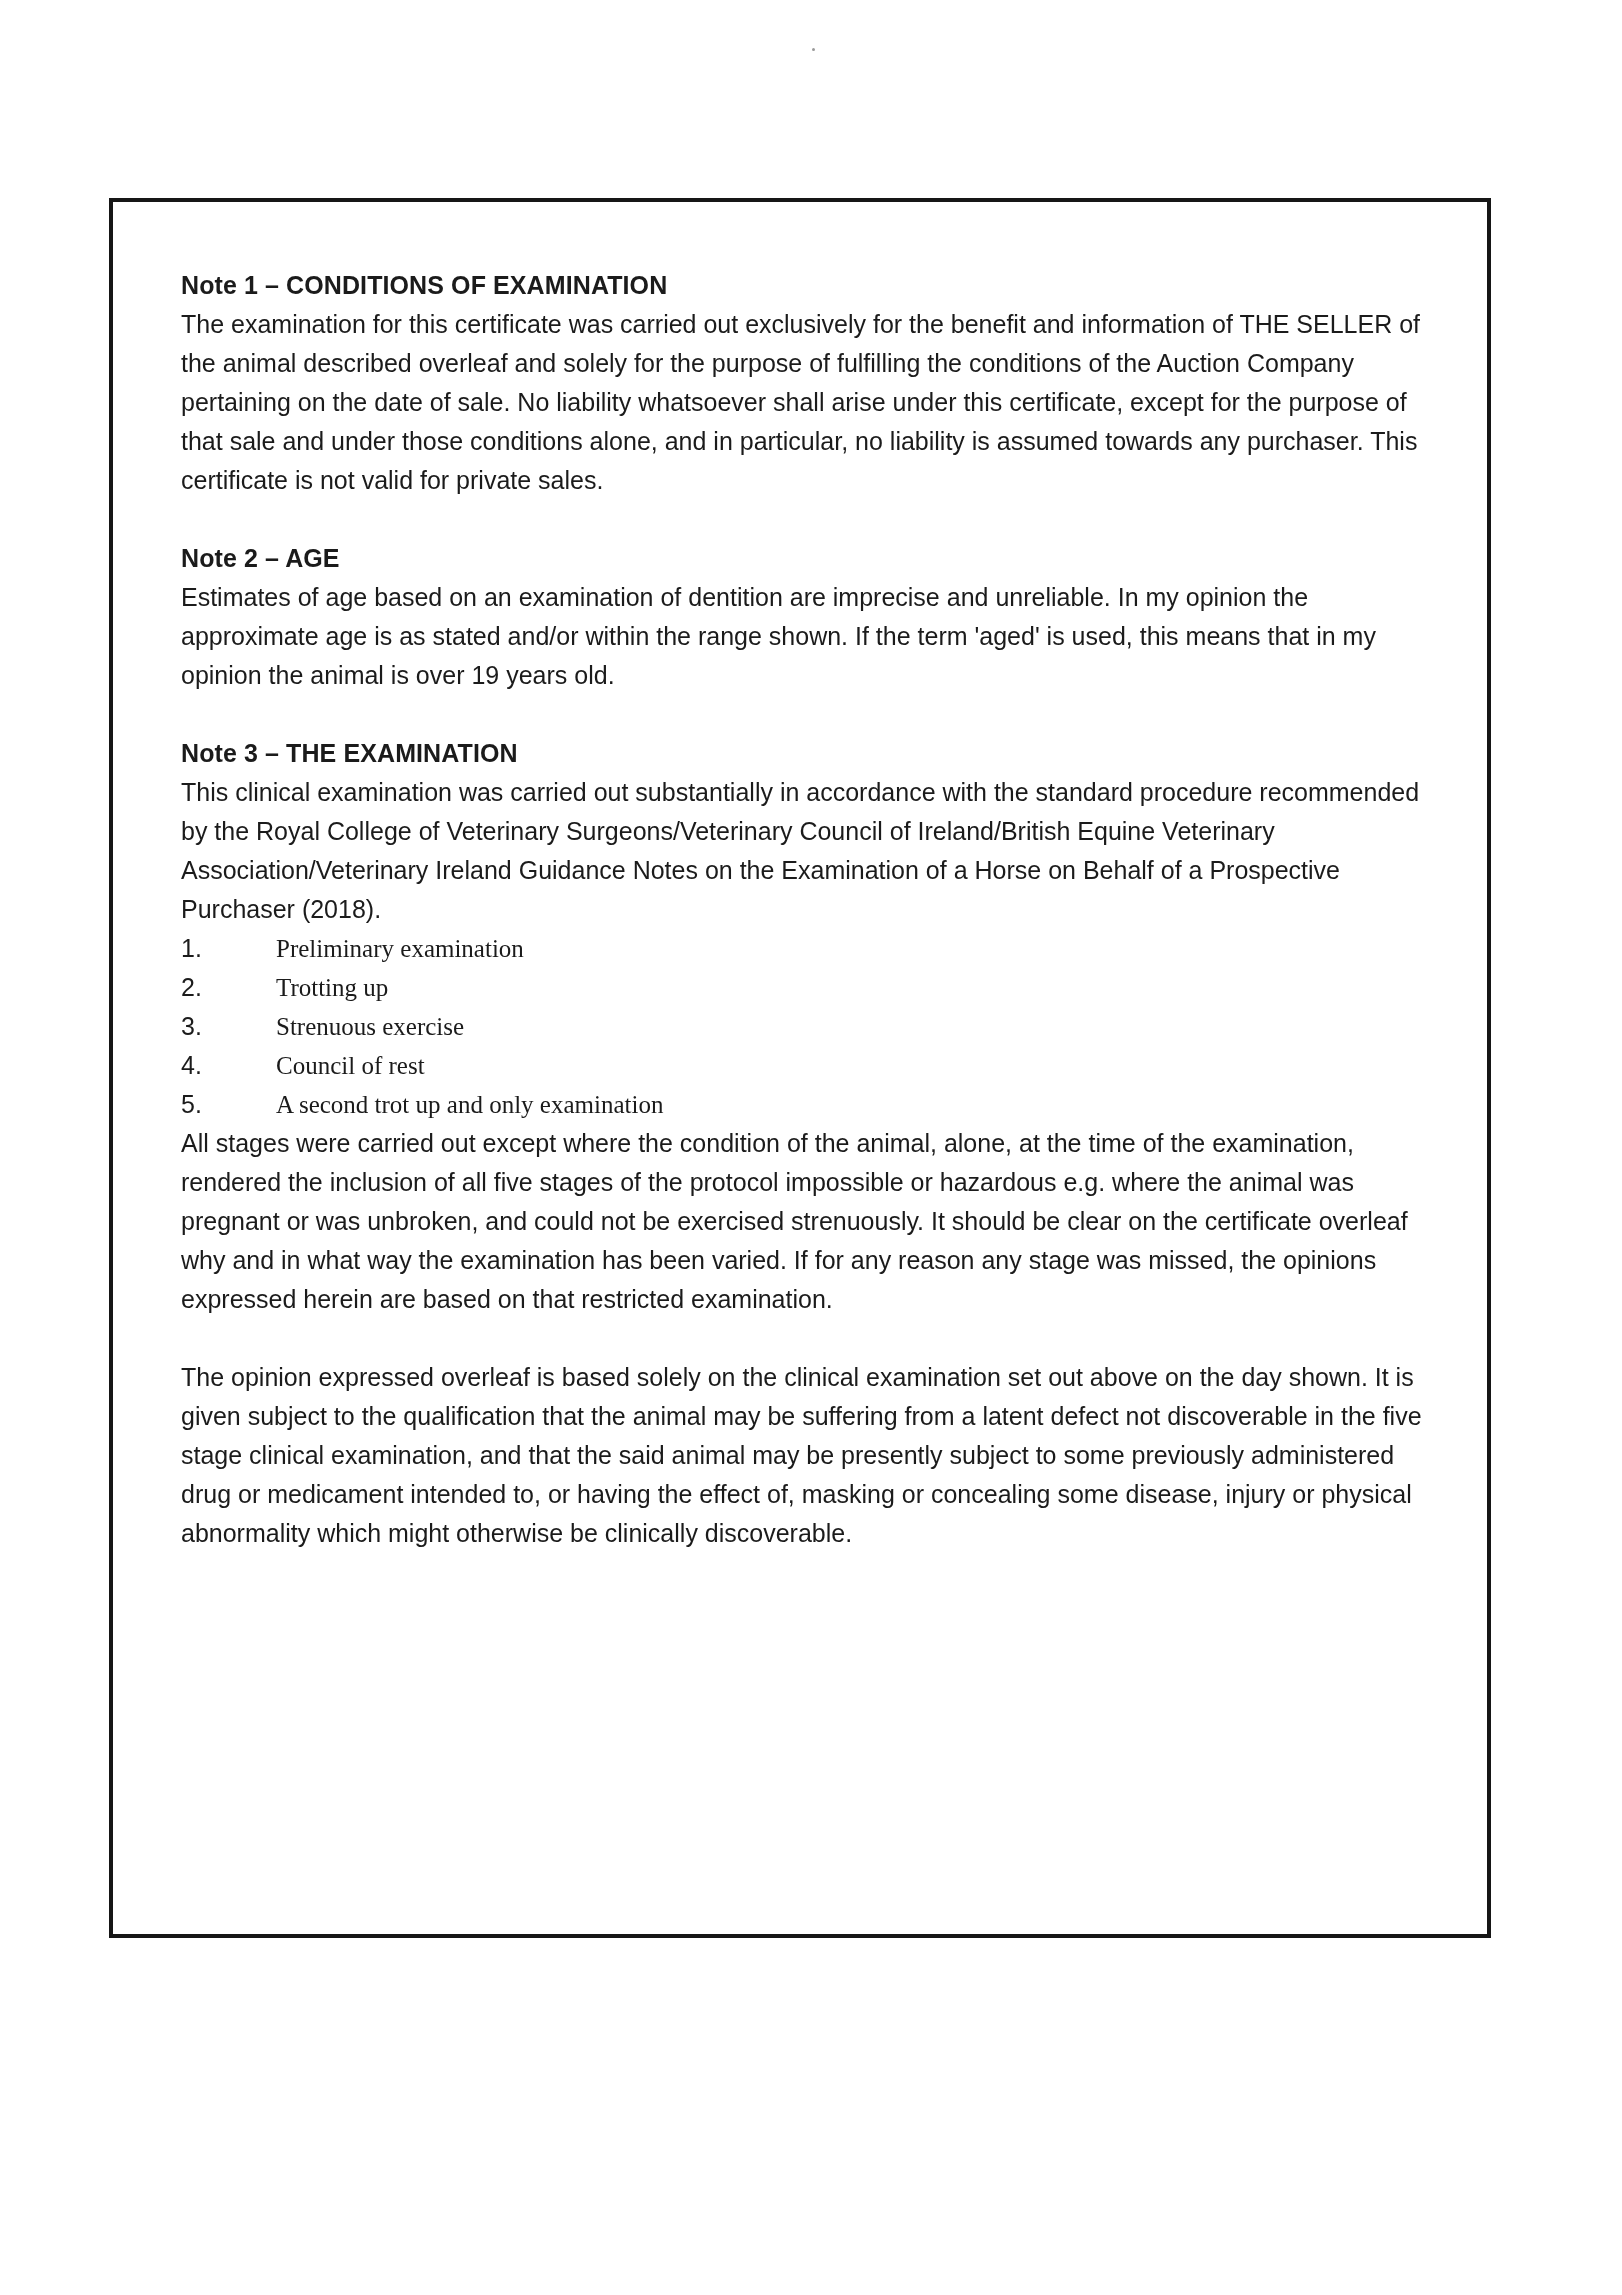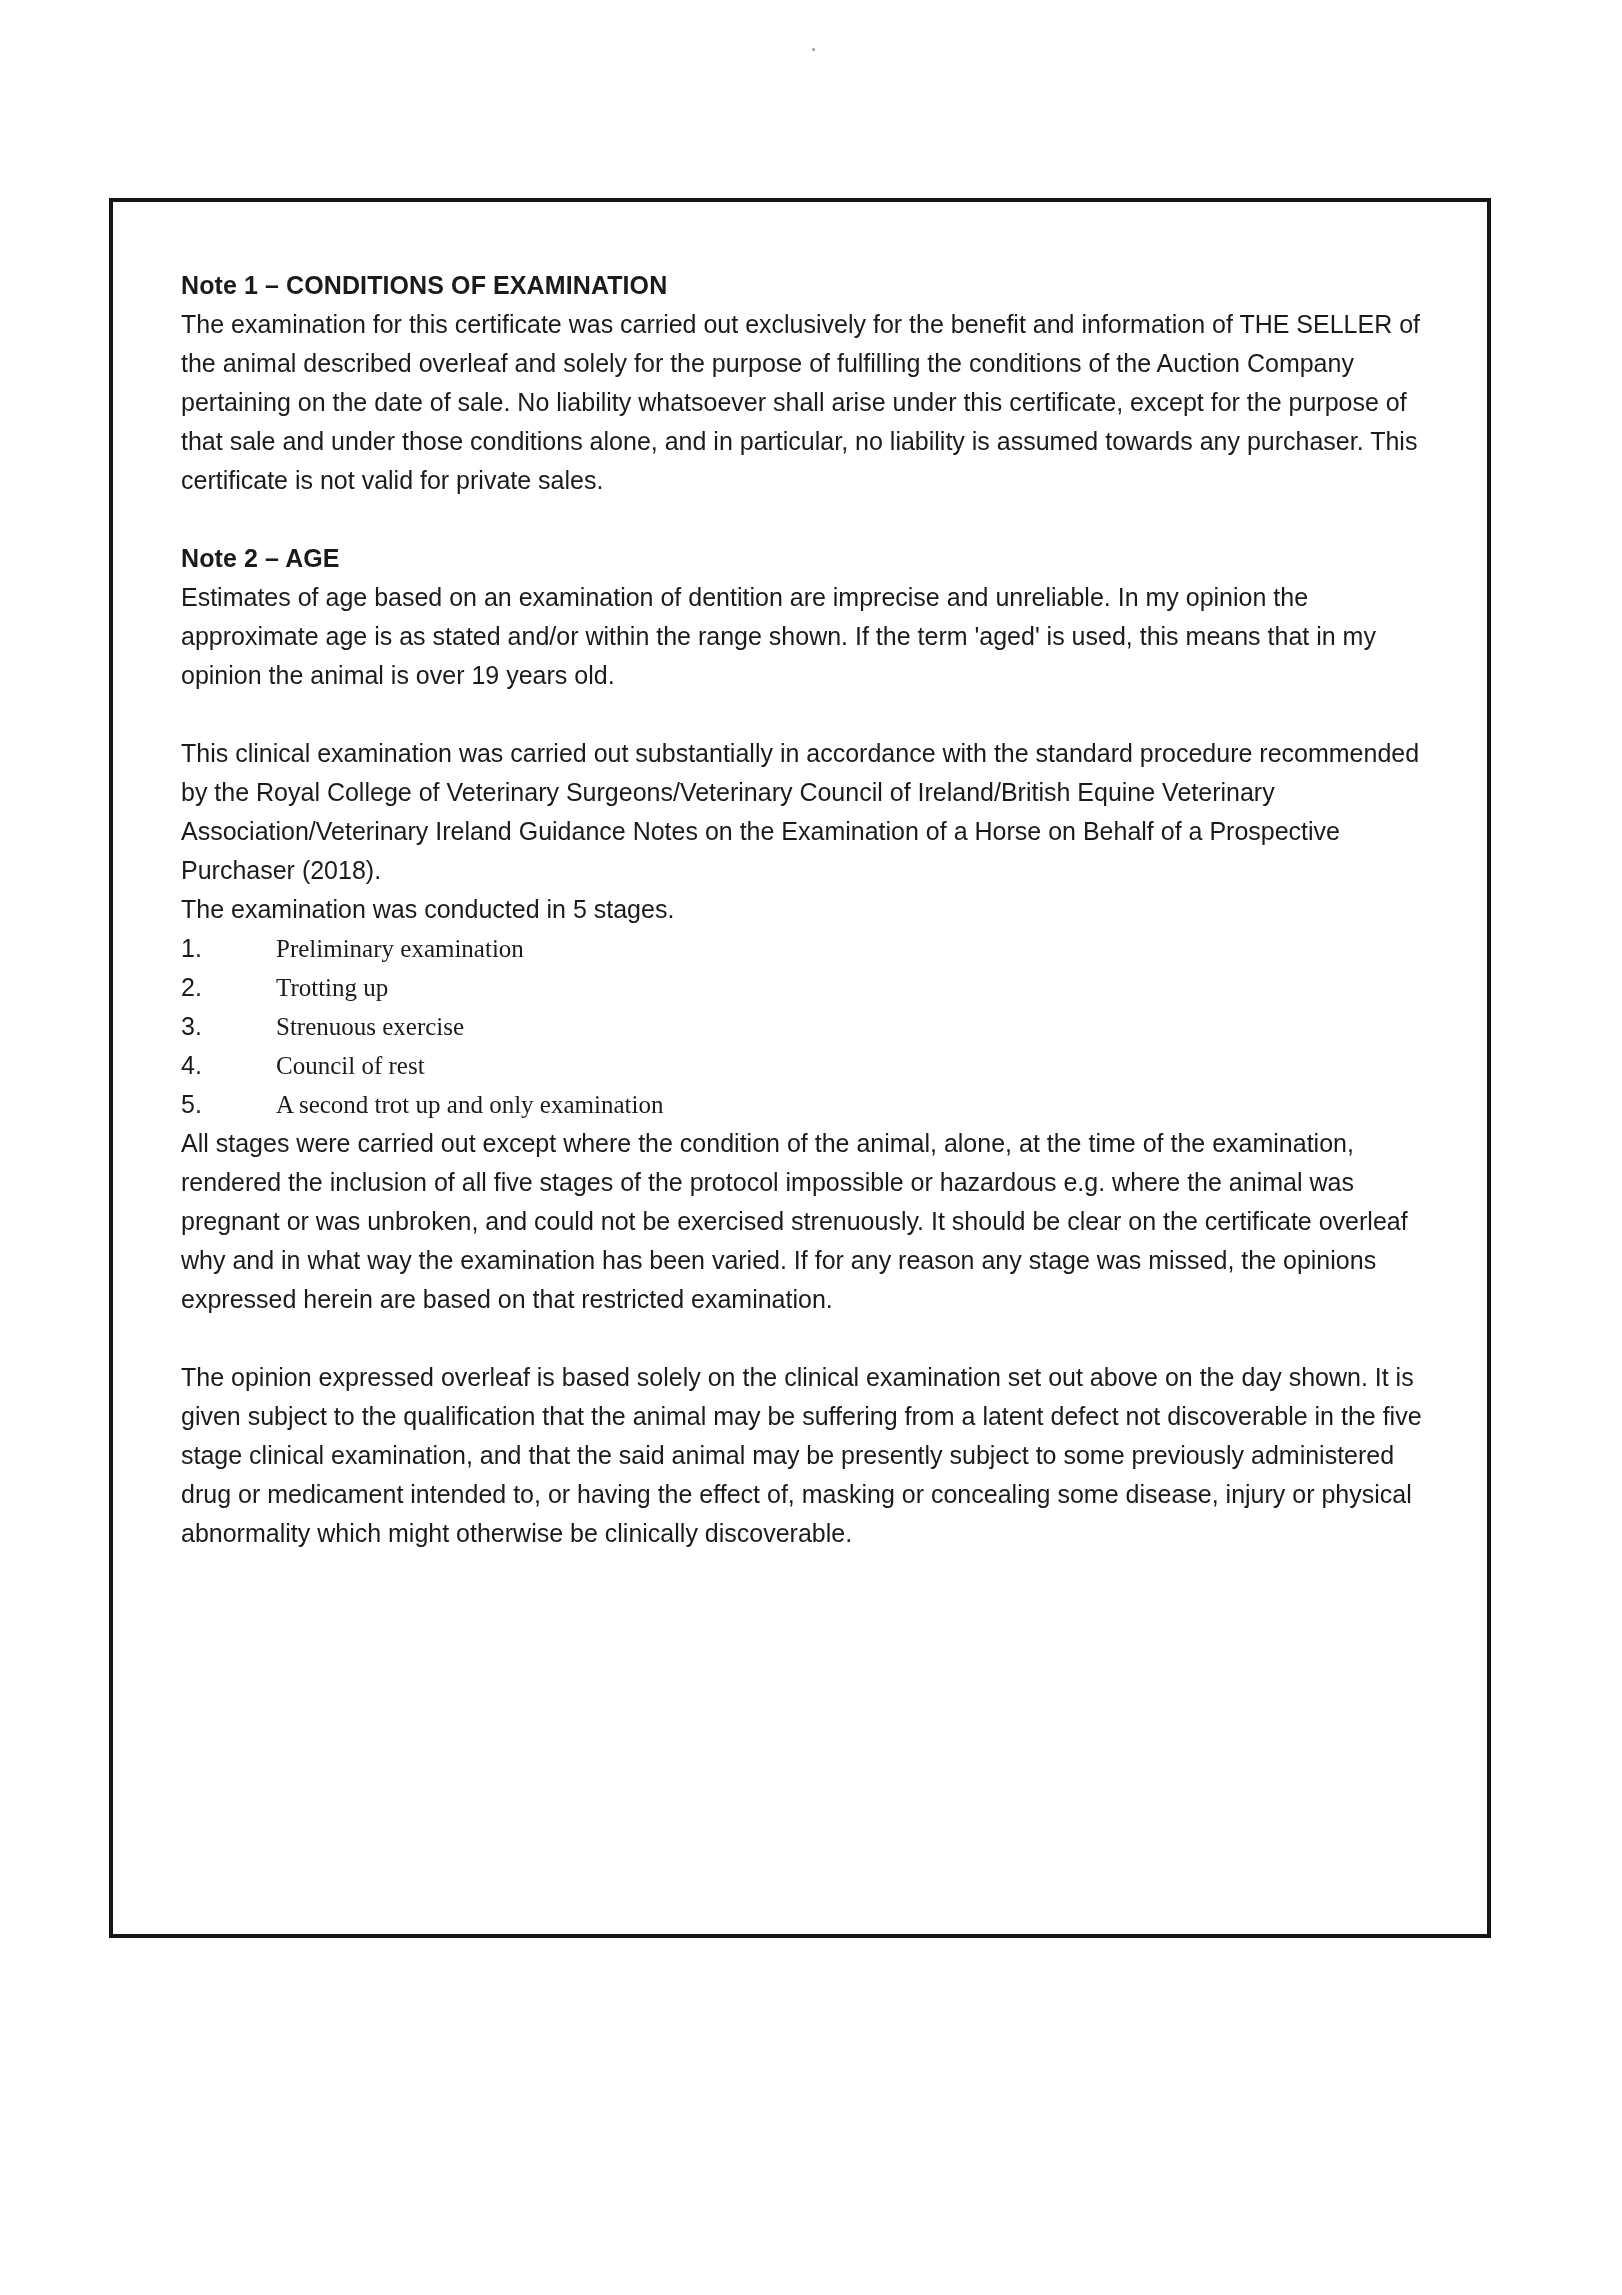--- a/index.html
+++ b/index.html
@@ -93,22 +93,22 @@
       <div class="heading">Note 1 – CONDITIONS OF EXAMINATION</div>
       <div class="body">The examination for this certificate was carried out exclusively for the benefit and information of THE SELLER of the animal described overleaf and solely for the purpose of fulfilling the conditions of the Auction Company pertaining on the date of sale. No liability whatsoever shall arise under this certificate, except for the purpose of that sale and under those conditions alone, and in particular, no liability is assumed towards any purchaser. This certificate is not valid for private sales.</div>
     </section>
 
     <section class="note">
       <div class="heading">Note 2 – AGE</div>
       <div class="body">Estimates of age based on an examination of dentition are imprecise and unreliable. In my opinion the approximate age is as stated and/or within the range shown. If the term 'aged' is used, this means that in my opinion the animal is over 19 years old.</div>
     </section>
 
     <section class="note">
+      <div class="heading">Note 3 – THE EXAMINATION</div>
       <div class="body">This clinical examination was carried out substantially in accordance with the standard procedure recommended by the Royal College of Veterinary Surgeons/Veterinary Council of Ireland/British Equine Veterinary Association/Veterinary Ireland Guidance Notes on the Examination of a Horse on Behalf of a Prospective Purchaser (2018).</div>
-      <div class="body">The examination was conducted in 5 stages.</div>
 
       <div class="stage-row">
         <span class="stage-num">1.</span>
         <span class="stage-label">Preliminary examination</span>
       </div>
       <div class="stage-row">
         <span class="stage-num">2.</span>
         <span class="stage-label">Trotting up</span>
       </div>
       <div class="stage-row">

